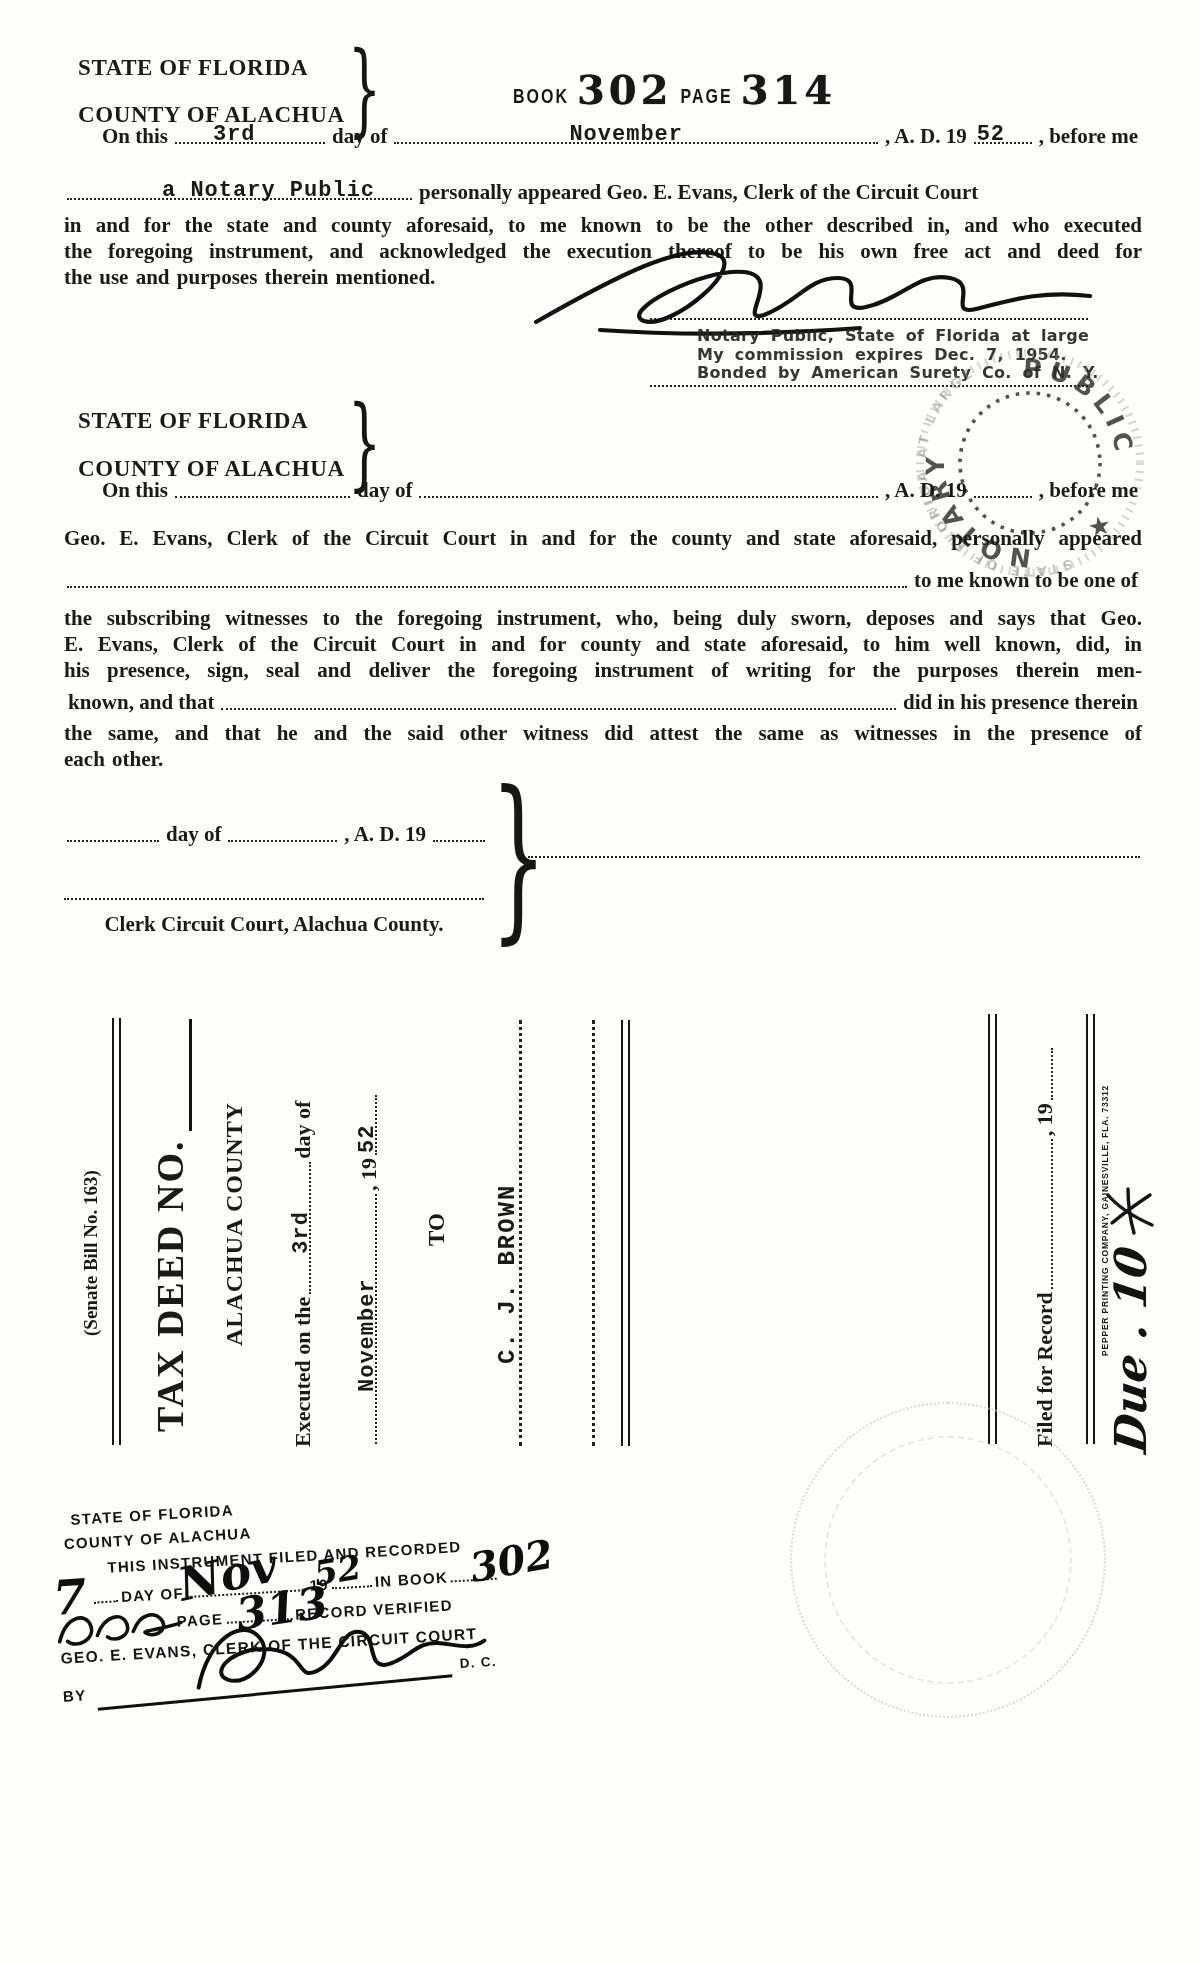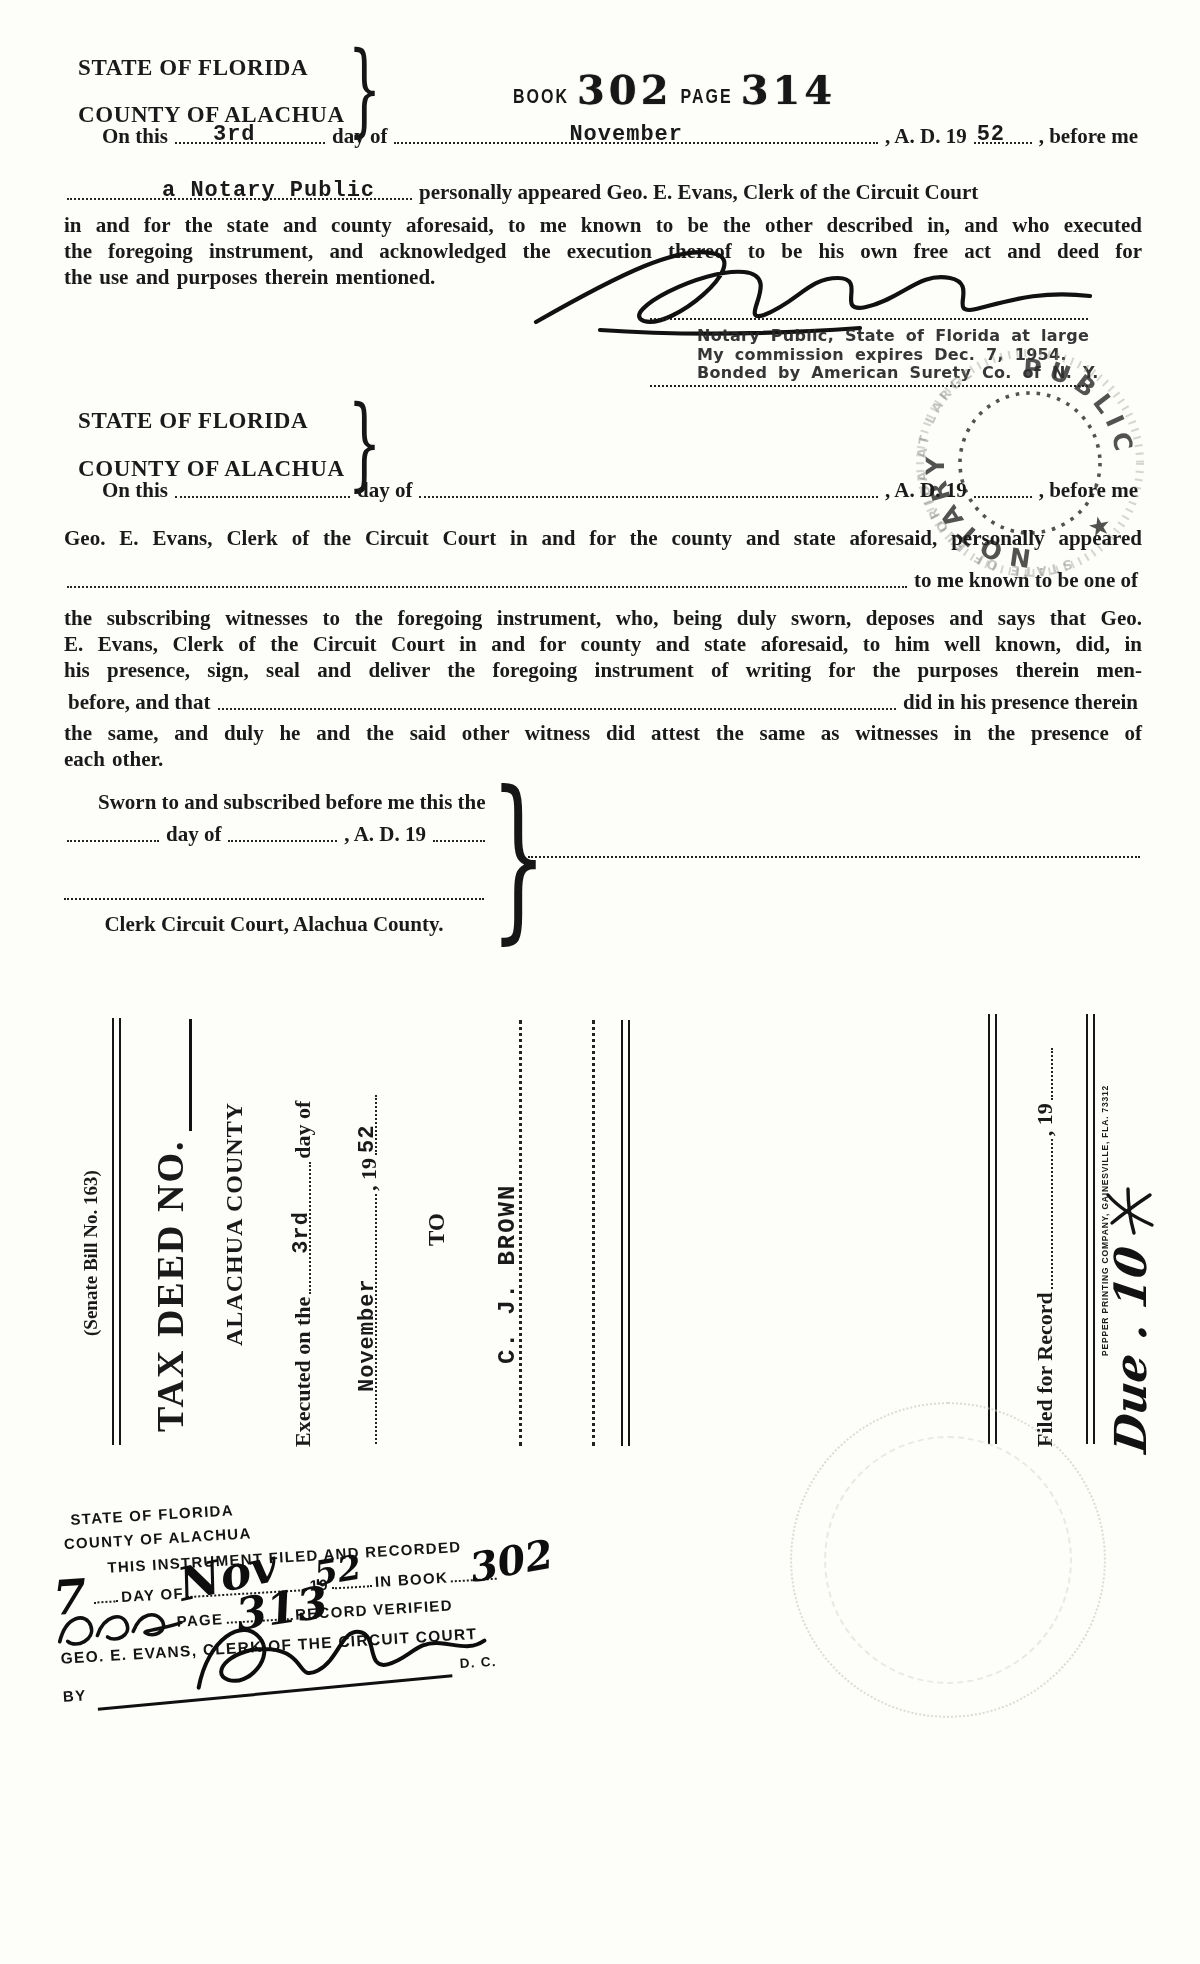--- a/index.html
+++ b/index.html
@@ -145,28 +145,27 @@
   <div class="fl" style="left:64px;top:568px;width:1078px;">
     <span class="fill gr"></span>
     <span class="t">to me known to be one of</span>
   </div>
 
   <div class="j" style="left:64px;top:606px;">the subscribing witnesses to the foregoing instrument, who, being duly sworn, deposes and says that Geo.</div>
   <div class="j" style="left:64px;top:658px;">his presence, sign, seal and deliver the foregoing instrument of writing for the purposes therein men-</div>
   <div class="j" style="left:64px;top:632px;">E. Evans, Clerk of the Circuit Court in and for county and state aforesaid, to him well known, did, in</div>
 
   <div class="fl" style="left:64px;top:690px;width:1078px;">
-    <span class="t">before, and that</span>
+    <span class="t">known, and that</span>
     <span class="fill gr"></span>
     <span class="t">did in his presence therein</span>
   </div>
-  <div class="j" style="left:64px;top:721px;">the same, and duly he and the said other witness did attest the same as witnesses in the presence of</div>
+  <div class="j" style="left:64px;top:721px;">the same, and that he and the said other witness did attest the same as witnesses in the presence of</div>
   <div class="j jl" style="left:64px;top:747px;">each other.</div>
 
-  <div class="abs" style="left:98px;top:790px;font-weight:700;font-size:21px;">Sworn to and subscribed before me this the</div>
 
   <div class="fl" style="left:64px;top:822px;width:424px;">
     <span class="fill" style="width:92px;"></span>
     <span class="t">day of</span>
     <span class="fill gr"></span>
     <span class="t">, A. D. 19</span>
     <span class="fill" style="width:52px;"></span>
   </div>
 
   <div class="brace" style="left:462px;top:768px;font-size:178px;transform:scale(.5,1);">}</div>

